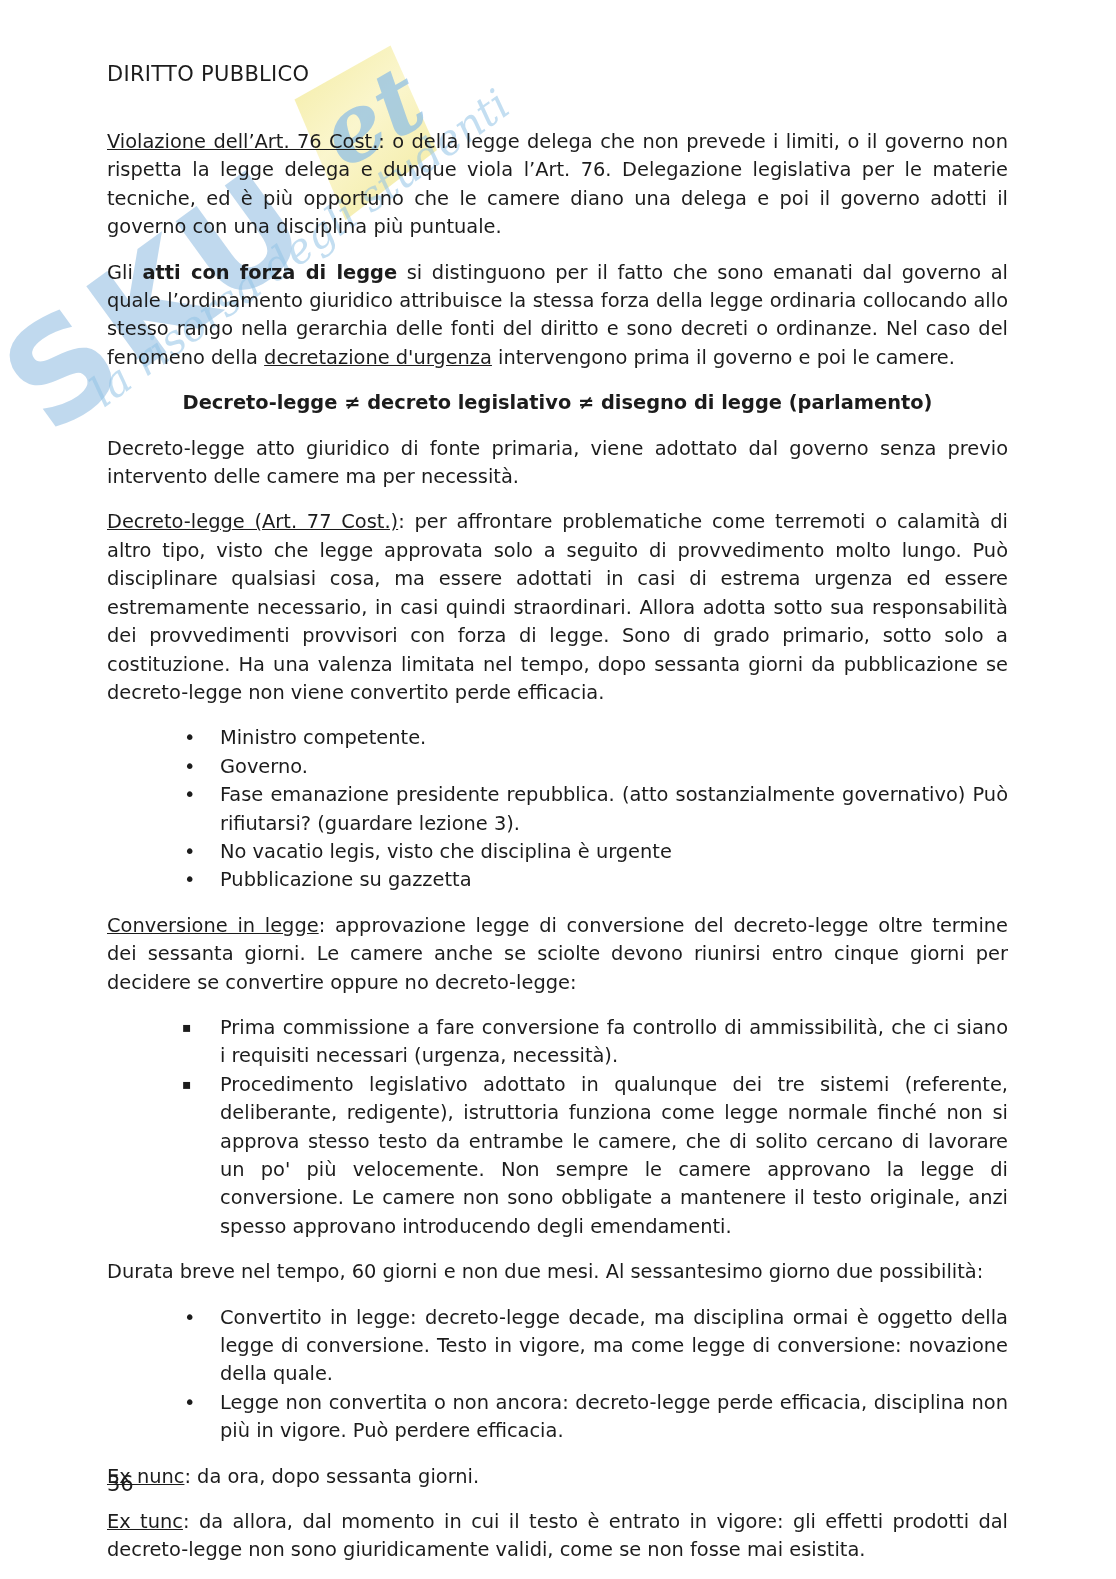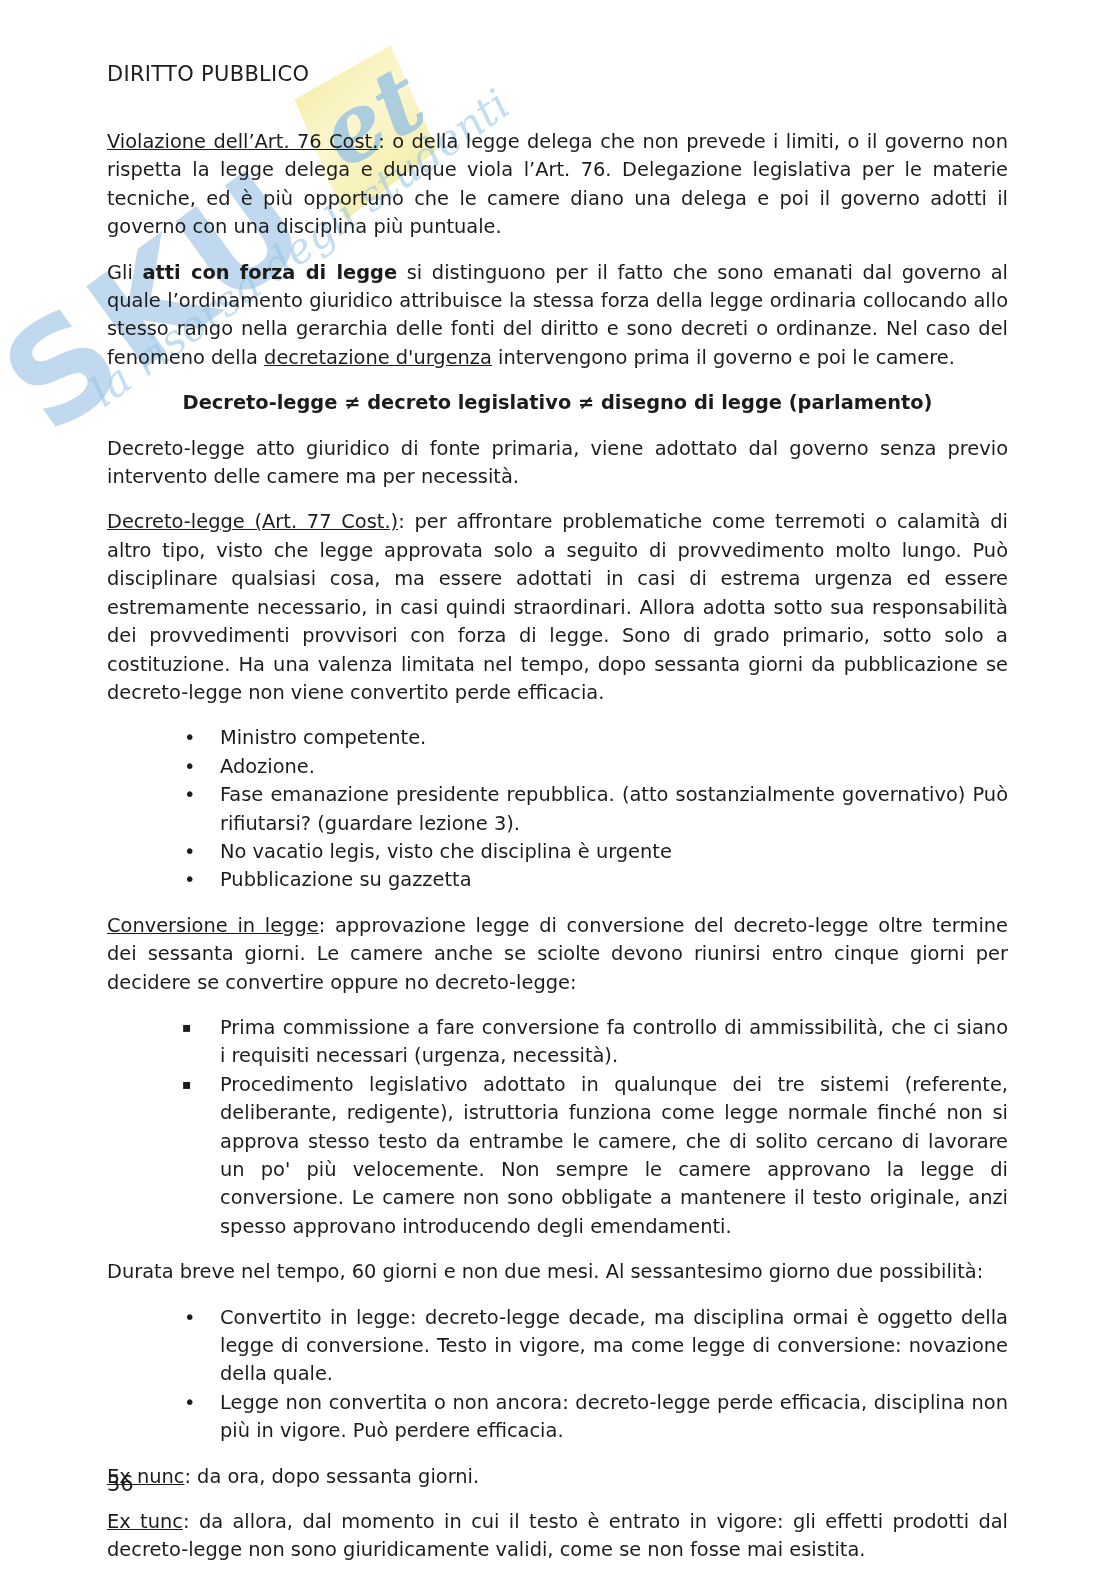--- a/index.html
+++ b/index.html
@@ -82,21 +82,21 @@
     <p class="para"><span>Gli </span><strong>atti con forza di legge</strong><span> si distinguono per il fatto che sono emanati dal governo al quale l’ordinamento giuridico attribuisce la stessa forza della legge ordinaria collocando allo stesso rango nella gerarchia delle fonti del diritto e sono decreti o ordinanze. Nel caso del fenomeno della </span><span class="u">decretazione d'urgenza</span><span> intervengono prima il governo e poi le camere.</span></p>
 
     <p class="para center">Decreto-legge ≠ decreto legislativo ≠ disegno di legge (parlamento)</p>
 
     <p class="para">Decreto-legge atto giuridico di fonte primaria, viene adottato dal governo senza previo intervento delle camere ma per necessità.</p>
 
     <p class="para"><span class="u">Decreto-legge (Art. 77 Cost.)</span><span>: per affrontare problematiche come terremoti o calamità di altro tipo, visto che legge approvata solo a seguito di provvedimento molto lungo. Può disciplinare qualsiasi cosa, ma essere adottati in casi di estrema urgenza ed essere estremamente necessario, in casi quindi straordinari. Allora adotta sotto sua responsabilità dei provvedimenti provvisori con forza di legge. Sono di grado primario, sotto solo a costituzione. Ha una valenza limitata nel tempo, dopo sessanta giorni da pubblicazione se decreto-legge non viene convertito perde efficacia.</span></p>
 
     <ul class="blist disc">
       <li>Ministro competente.</li>
-      <li>Adozione.</li>
+      <li>Governo.</li>
       <li>Fase emanazione presidente repubblica. (atto sostanzialmente governativo) Può rifiutarsi? (guardare lezione 3).</li>
       <li>No vacatio legis, visto che disciplina è urgente</li>
       <li>Pubblicazione su gazzetta</li>
     </ul>
 
     <p class="para"><span class="u">Conversione in legge</span><span>: approvazione legge di conversione del decreto-legge oltre termine dei sessanta giorni. Le camere anche se sciolte devono riunirsi entro cinque giorni per decidere se convertire oppure no decreto-legge:</span></p>
 
     <ul class="blist square">
       <li>Prima commissione a fare conversione fa controllo di ammissibilità, che ci siano i requisiti necessari (urgenza, necessità).</li>
       <li>Procedimento legislativo adottato in qualunque dei tre sistemi (referente, deliberante, redigente), istruttoria funziona come legge normale finché non si approva stesso testo da entrambe le camere, che di solito cercano di lavorare un po' più velocemente. Non sempre le camere approvano la legge di conversione. Le camere non sono obbligate a mantenere il testo originale, anzi spesso approvano introducendo degli emendamenti.</li>

